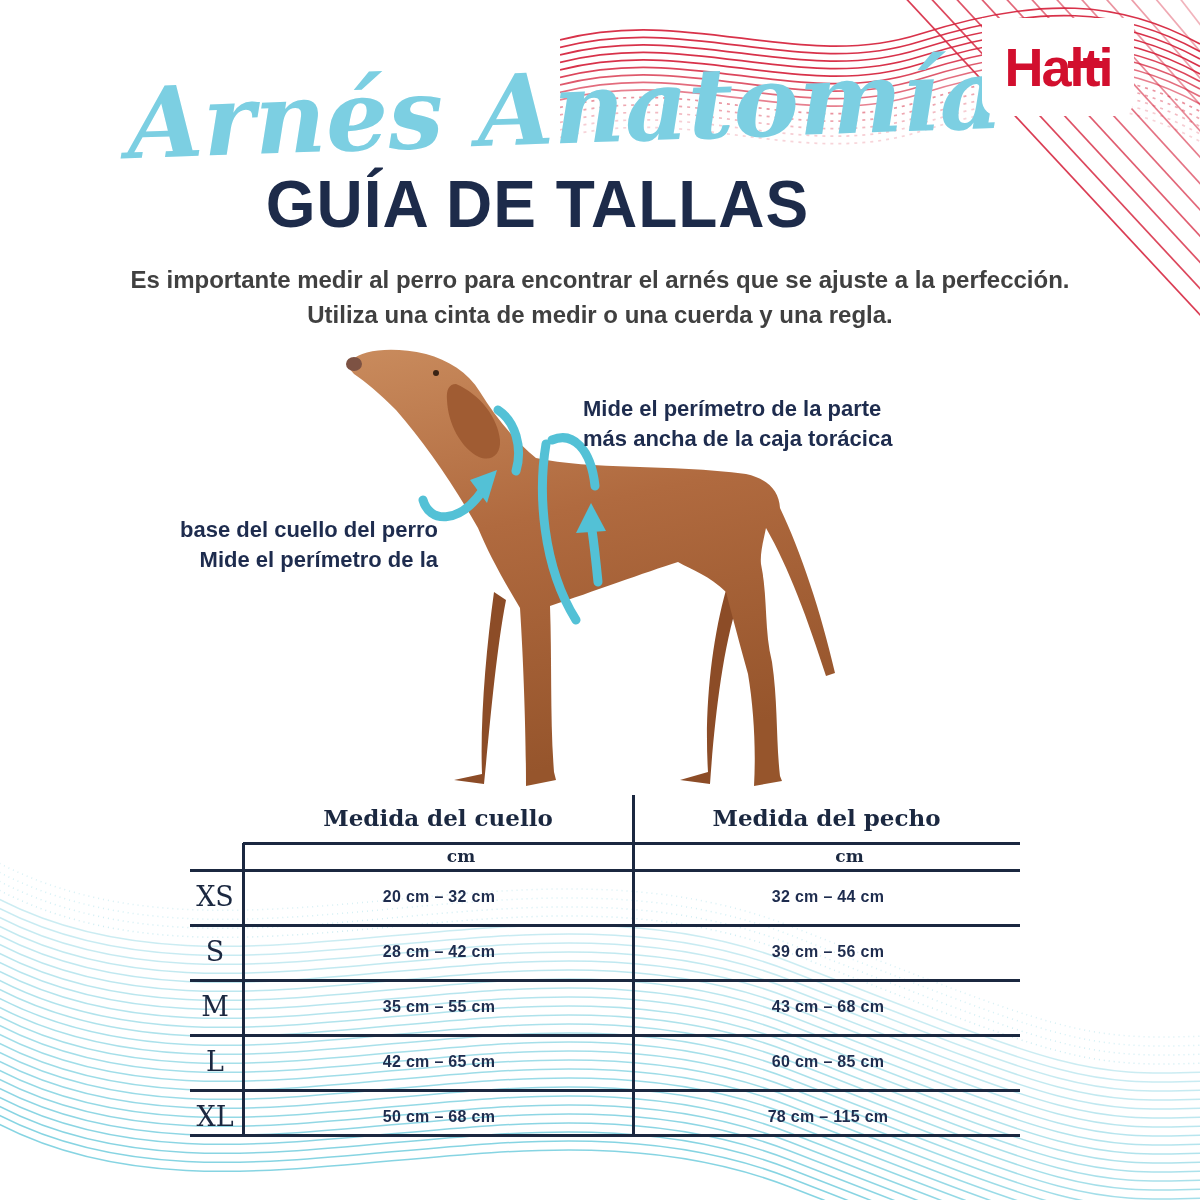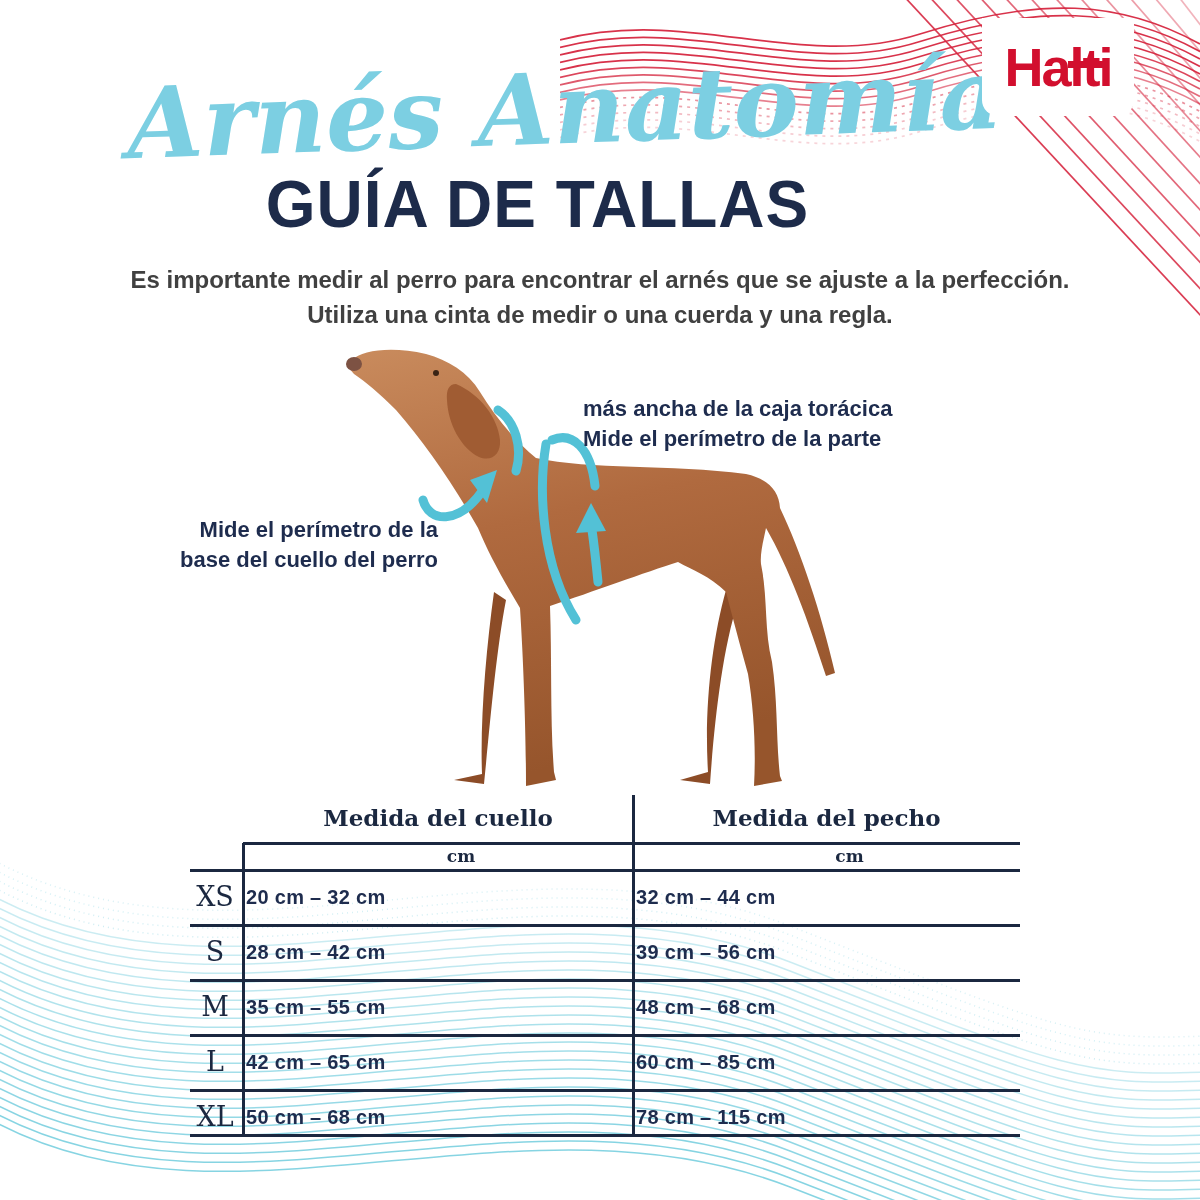--- a/index.html
+++ b/index.html
@@ -25,22 +25,22 @@
   .halti-text{font-weight:700;font-size:54px;letter-spacing:-2px;color:#d20f2e;position:relative;}
   .halti-bar{position:absolute;left:64px;top:25px;width:36px;height:7px;background:#d20f2e;}
   
   .tline{background:#1b2840;z-index:2;}
   .t-header{font-family:"DejaVu Serif",serif;font-weight:700;font-size:23px;
     height:30px;line-height:30px;text-align:center;color:#1b2840;z-index:2;}
   .t-unit{font-family:"DejaVu Serif",serif;font-weight:700;font-size:17px;
     height:26px;line-height:26px;text-align:center;color:#1b2840;z-index:2;padding-left:23px;}
   .t-size{font-family:"DejaVu Serif",serif;font-weight:400;font-size:27px;
     height:32px;line-height:32px;text-align:center;color:#1b2840;z-index:2;}
-  .t-val{font-weight:700;font-size:20px;letter-spacing:.3px;height:32px;line-height:32px;
-    text-align:left;color:#1e2c4e;z-index:2;}
+  .t-val{font-weight:700;font-size:16px;letter-spacing:.3px;height:32px;line-height:32px;
+    text-align:center;color:#1e2c4e;z-index:2;}
   .z1{z-index:1;} .z3{z-index:3;}
 </style>
 </head>
 <body>
 
 <div id="canvas">
 
   <svg class="abs" style="left:560px;top:0;" width="640" height="340" viewBox="0 0 640 340" id="red-waves">
       <path d="M0 40 C 130 6, 240 72, 360 34 S 560 0, 640 44" fill="none" stroke="#d62740" stroke-width="1.7" opacity="0.95"></path>
       <path d="M0 47.5 C 130 13.5, 240 79.5, 360 41.5 S 560 7.5, 640 51.5" fill="none" stroke="#d62740" stroke-width="1.7" opacity="0.95"></path>
@@ -166,26 +166,26 @@
 
     <g stroke="#53c1d6" stroke-width="9" stroke-linecap="round" fill="none">
       <path d="M 222 100 C 243 91 261 109 265 146"></path>
       <path d="M 216 104 C 208 152 212 226 246 280"></path>
       <path d="M 268 242 C 266 222 264 204 262 190"></path>
     </g>
     <path fill="#53c1d6" d="M 261 163 L 246 193 L 276 191 Z"></path>
   </svg>
 
   <div class="abs note note-chest z3">
+    <div>Mide el perímetro de la parte</div>
     <div>más ancha de la caja torácica</div>
-    <div>Mide el perímetro de la parte</div>
   </div>
   <div class="abs note note-neck z3">
+    <div>base del cuello del perro</div>
     <div>Mide el perímetro de la</div>
-    <div>base del cuello del perro</div>
   </div>
 
   <div class="abs tline" style="left:632px;top:795px;width:3px;height:340px;"></div>
   <div class="abs tline" style="left:242px;top:843px;width:3px;height:292px;"></div>
   <div class="abs tline" style="left:243px;top:842px;width:777px;height:3px;"></div>
   <div class="abs tline" style="left:190px;top:869px;width:830px;height:3px;"></div>
   <div class="abs tline" style="left:190px;top:924px;width:830px;height:3px;"></div>
   <div class="abs tline" style="left:190px;top:979px;width:830px;height:3px;"></div>
   <div class="abs tline" style="left:190px;top:1034px;width:830px;height:3px;"></div>
   <div class="abs tline" style="left:190px;top:1089px;width:830px;height:3px;"></div>
@@ -199,21 +199,21 @@
   <div class="abs t-size" style="left:186px;top:881px;width:58px;">XS</div>
   <div class="abs t-val" style="left:246px;top:881px;width:386px;">20 cm – 32 cm</div>
   <div class="abs t-val" style="left:636px;top:881px;width:384px;">32 cm – 44 cm</div>
 
   <div class="abs t-size" style="left:186px;top:936px;width:58px;">S</div>
   <div class="abs t-val" style="left:246px;top:936px;width:386px;">28 cm – 42 cm</div>
   <div class="abs t-val" style="left:636px;top:936px;width:384px;">39 cm – 56 cm</div>
 
   <div class="abs t-size" style="left:186px;top:991px;width:58px;">M</div>
   <div class="abs t-val" style="left:246px;top:991px;width:386px;">35 cm – 55 cm</div>
-  <div class="abs t-val" style="left:636px;top:991px;width:384px;">48 cm – 68 cm</div>
+  <div class="abs t-val" style="left:636px;top:991px;width:384px;">43 cm – 68 cm</div>
 
   <div class="abs t-size" style="left:186px;top:1046px;width:58px;">L</div>
   <div class="abs t-val" style="left:246px;top:1046px;width:386px;">42 cm – 65 cm</div>
   <div class="abs t-val" style="left:636px;top:1046px;width:384px;">60 cm – 85 cm</div>
 
   <div class="abs t-size" style="left:186px;top:1101px;width:58px;">XL</div>
   <div class="abs t-val" style="left:246px;top:1101px;width:386px;">50 cm – 68 cm</div>
   <div class="abs t-val" style="left:636px;top:1101px;width:384px;">78 cm – 115 cm</div>
 
 </div>

